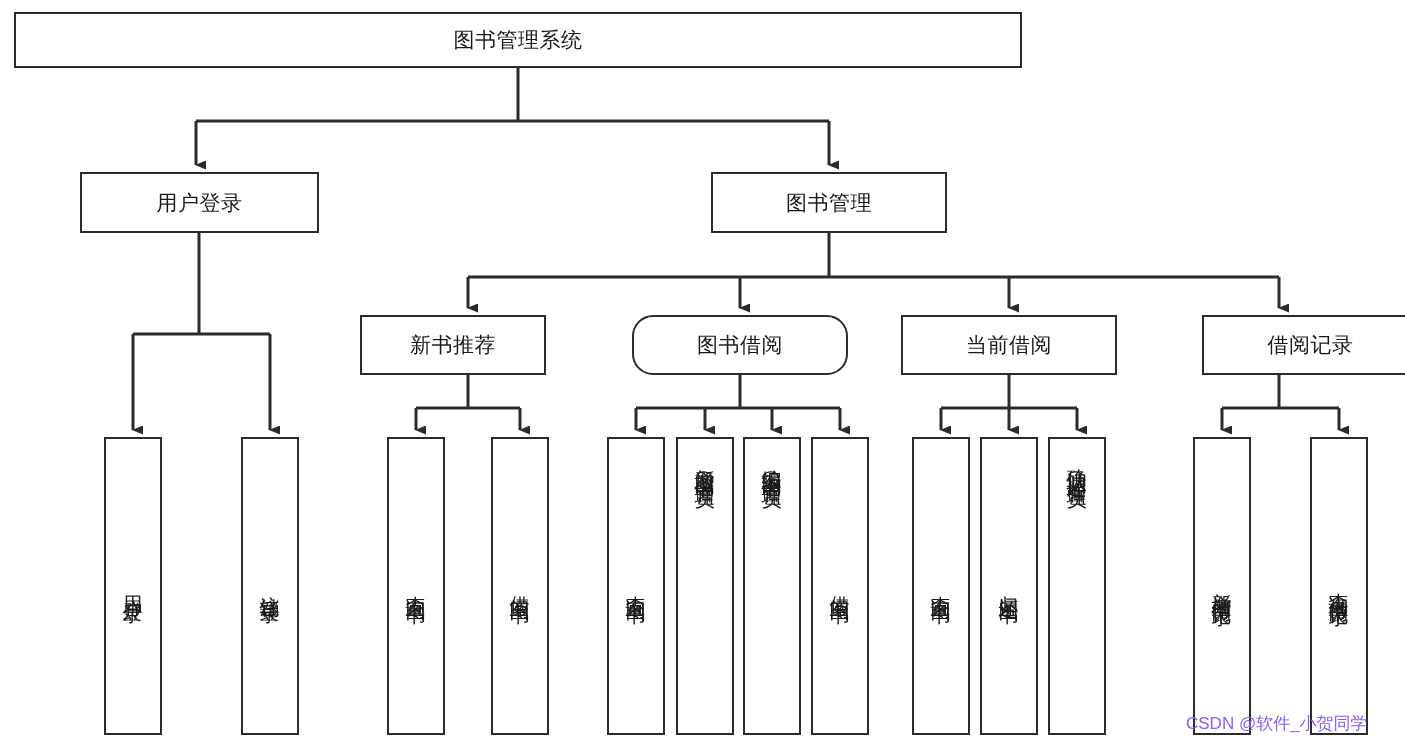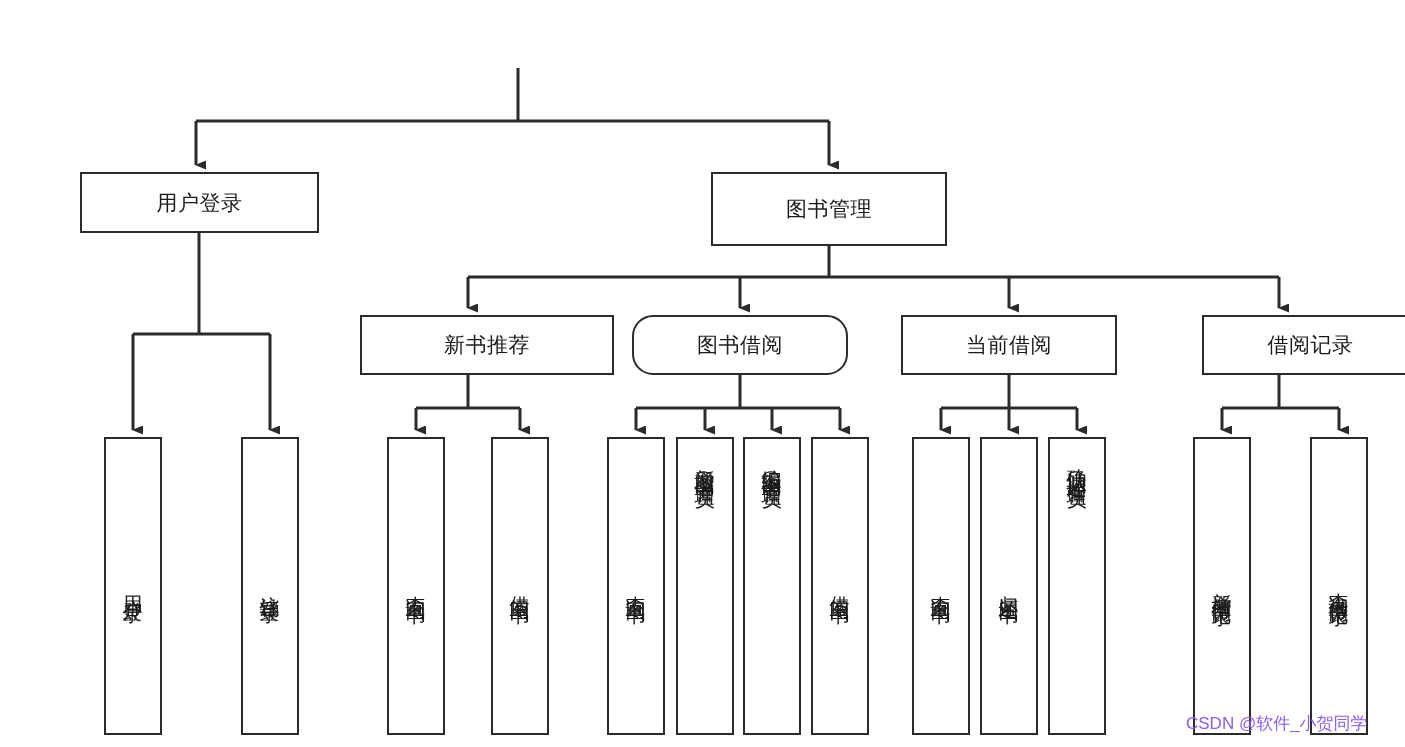--- a/index.html
+++ b/index.html
@@ -119,29 +119,32 @@
       <path d="M1009,408 L1009,430" marker-end="url(#arrowhead)"></path>
       <path d="M1077,408 L1077,430" marker-end="url(#arrowhead)"></path>
 
       <path d="M1279,375 L1279,408"></path>
       <path d="M1222,408 L1339,408"></path>
       <path d="M1222,408 L1222,430" marker-end="url(#arrowhead)"></path>
       <path d="M1339,408 L1339,430" marker-end="url(#arrowhead)"></path>
     </g>
   </svg>
 
+  <div class="node-box" style="left:14px; top:12px; width:1008px; height:56px;">
+    <span class="node-label">图书管理系统</span>
+  </div>
 
   <div class="node-box" style="left:80px; top:172px; width:239px; height:61px;">
     <span class="node-label">用户登录</span>
   </div>
-  <div class="node-box" style="left:711px; top:172px; width:236px; height:74px;">
+  <div class="node-box" style="left:711px; top:172px; width:236px; height:61px;">
     <span class="node-label">图书管理</span>
   </div>
 
-  <div class="node-box" style="left:360px; top:315px; width:254px; height:60px;">
+  <div class="node-box" style="left:360px; top:315px; width:186px; height:60px;">
     <span class="node-label">新书推荐</span>
   </div>
   <div class="node-box" style="left:632px; top:315px; width:216px; height:60px;border-radius:21px;">
     <span class="node-label">图书借阅</span>
   </div>
   <div class="node-box" style="left:901px; top:315px; width:216px; height:60px;align-items:center;">
     <span class="node-label">当前借阅</span>
   </div>
   <div class="node-box" style="left:1171px; top:315px; width:217px; height:60px;margin-left:31px;">
     <span class="node-label">借阅记录</span>

